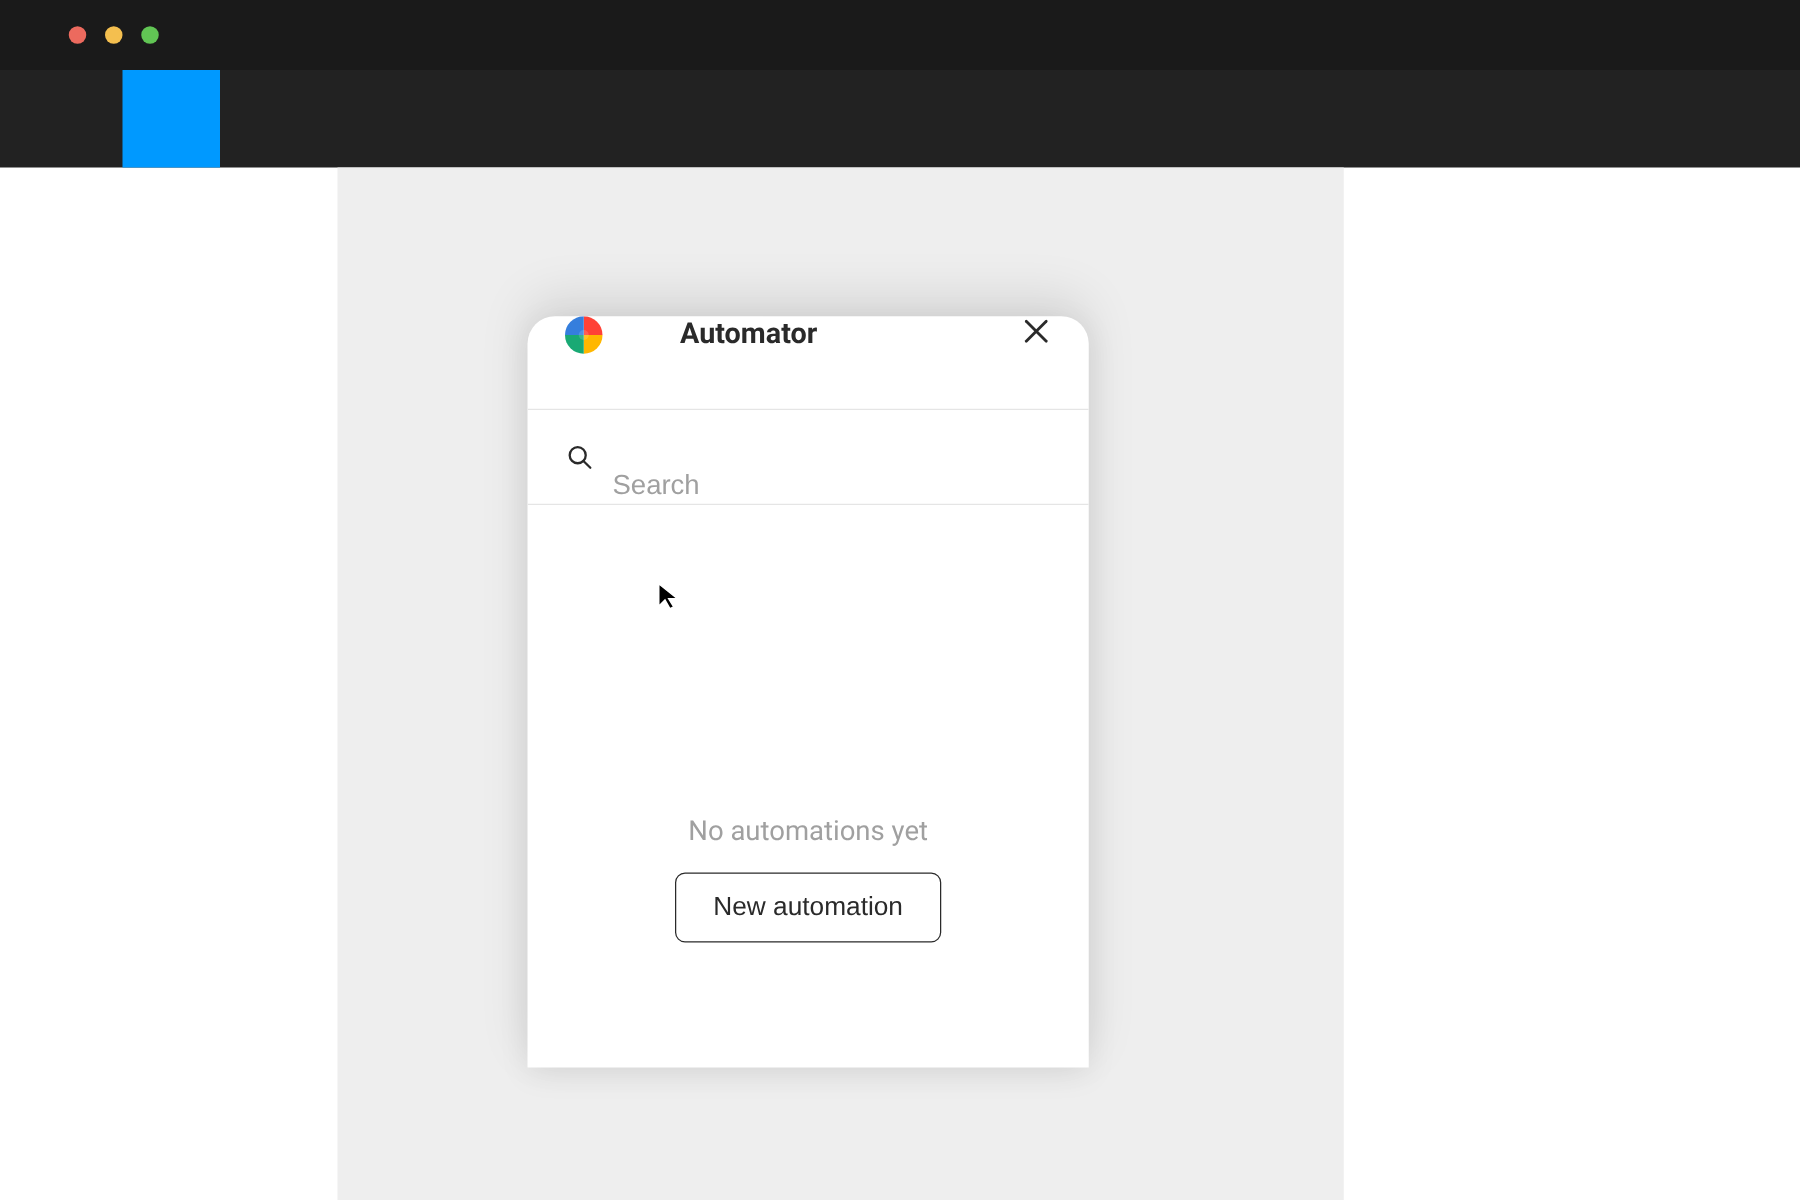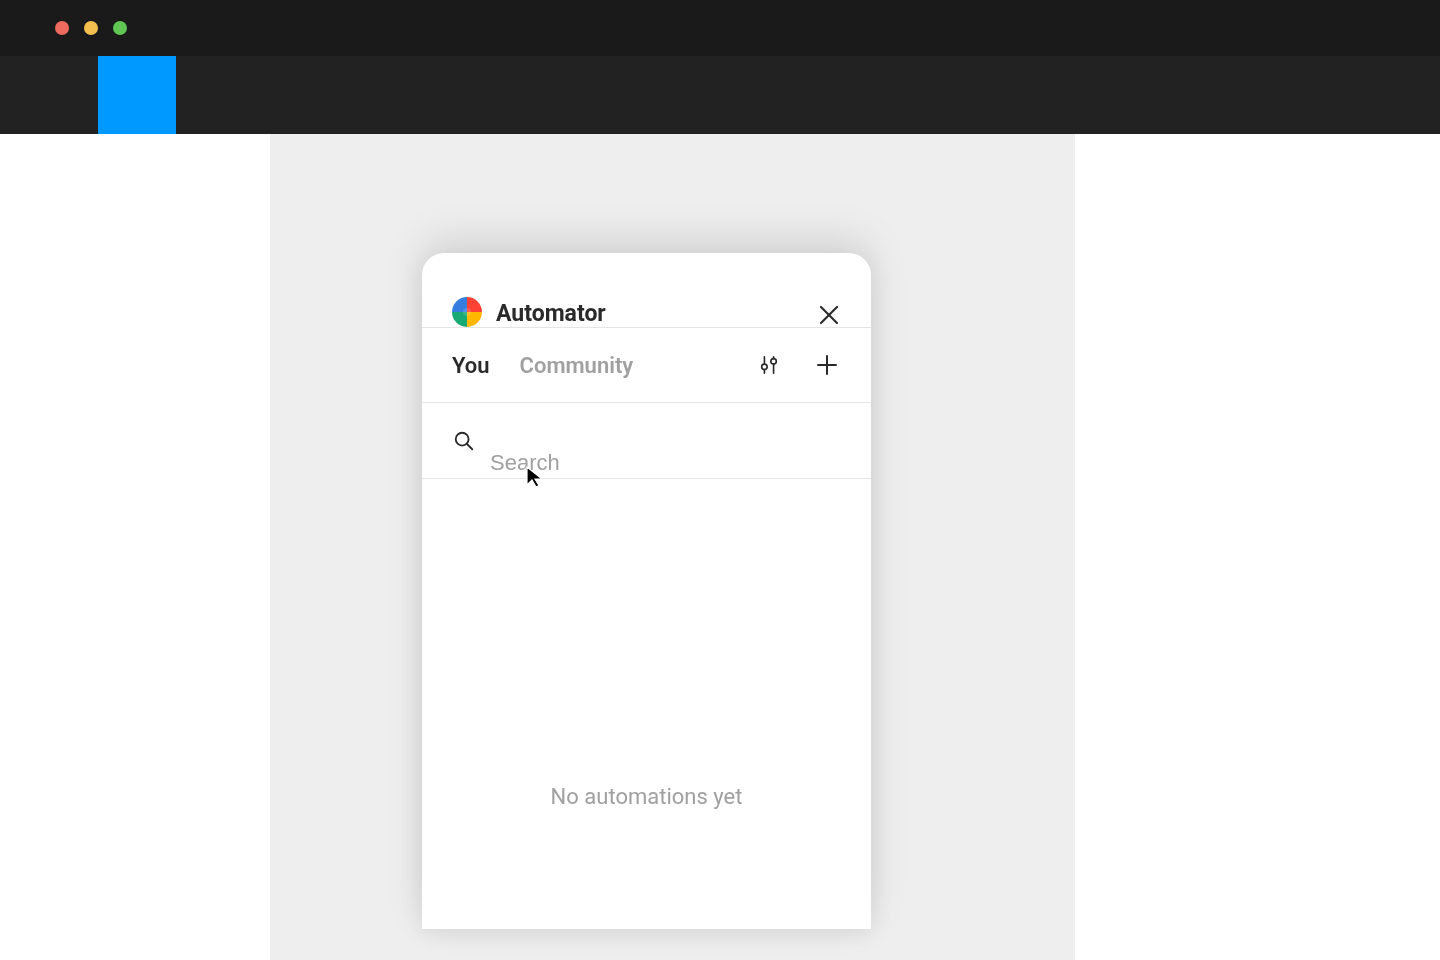--- a/index.html
+++ b/index.html
@@ -69,23 +69,24 @@
       width: 449px;
       background: #ffffff;
       border-radius: 22px 22px 0 0;
       box-shadow: 0 -15px 40px rgba(0,0,0,0.1), 0 5px 25px rgba(0,0,0,0.08);
       overflow: hidden;
     }
     
     .panel-header {
       height: 75px;
       display: flex;
-      align-items: flex-end;
+      align-items: flex-start;
       padding: 0 30px;
       border-bottom: 1px solid #e5e5e5;
+      gap: 48px;
     }
     
     .app-icon {
       width: 30px;
       height: 30px;
       margin-right: 14px;
     }
     
     .panel-title {
       font-size: 23px;
@@ -246,55 +247,34 @@
     </div>
     <div class="panel-title">Automator</div>
     <div class="close-btn">
       <svg viewBox="0 0 24 24" width="24" height="24">
         <line x1="4" y1="4" x2="20" y2="20" stroke="#2a2a2a" stroke-width="2.2" stroke-linecap="round"></line>
         <line x1="20" y1="4" x2="4" y2="20" stroke="#2a2a2a" stroke-width="2.2" stroke-linecap="round"></line>
       </svg>
     </div>
   </div>
 
-  <div class="tabs-row">
-    <div class="tab tab-active">You</div>
-    <div class="tab tab-inactive">Community</div>
-    <div class="tabs-actions">
-      <div class="icon-btn">
-        <svg viewBox="0 0 24 24" width="22" height="24">
-          <line x1="7" y1="3" x2="7" y2="11" stroke="#2a2a2a" stroke-width="1.8" stroke-linecap="round"></line>
-          <line x1="7" y1="17" x2="7" y2="21" stroke="#2a2a2a" stroke-width="1.8" stroke-linecap="round"></line>
-          <circle cx="7" cy="14" r="3" fill="none" stroke="#2a2a2a" stroke-width="1.8"></circle>
-          <line x1="17" y1="3" x2="17" y2="5" stroke="#2a2a2a" stroke-width="1.8" stroke-linecap="round"></line>
-          <line x1="17" y1="11" x2="17" y2="21" stroke="#2a2a2a" stroke-width="1.8" stroke-linecap="round"></line>
-          <circle cx="17" cy="8" r="3" fill="none" stroke="#2a2a2a" stroke-width="1.8"></circle>
-        </svg>
-      </div>
-      <div class="icon-btn">
-        <svg viewBox="0 0 24 24" width="24" height="24">
-          <line x1="12" y1="3" x2="12" y2="21" stroke="#2a2a2a" stroke-width="2" stroke-linecap="round"></line>
-          <line x1="3" y1="12" x2="21" y2="12" stroke="#2a2a2a" stroke-width="2" stroke-linecap="round"></line>
-        </svg>
-      </div>
-    </div>
-  </div>
 
   <div class="search-row">
     <div class="search-icon-wrap">
       <svg viewBox="0 0 24 24" width="22" height="22">
         <circle cx="10" cy="10" r="7" fill="none" stroke="#2a2a2a" stroke-width="2"></circle>
         <line x1="15" y1="15" x2="21" y2="21" stroke="#2a2a2a" stroke-width="2" stroke-linecap="round"></line>
       </svg>
     </div>
     <input class="search-input" type="text" placeholder="Search" style="">
   </div>
 
   <div class="content-area">
     <div class="empty-text">No automations yet</div>
+    <button class="new-btn">New automation</button>
   </div>
 
 </div>
 
 <div class="cursor">
   <svg viewBox="0 0 24 24" width="24" height="24">
     <path d="M 3 2 L 3 20 L 8 15 L 12 22 L 15 20.5 L 11 14 L 18 14 Z" fill="#000000" stroke="#ffffff" stroke-width="1.2"></path>
   </svg>
 </div>
 

